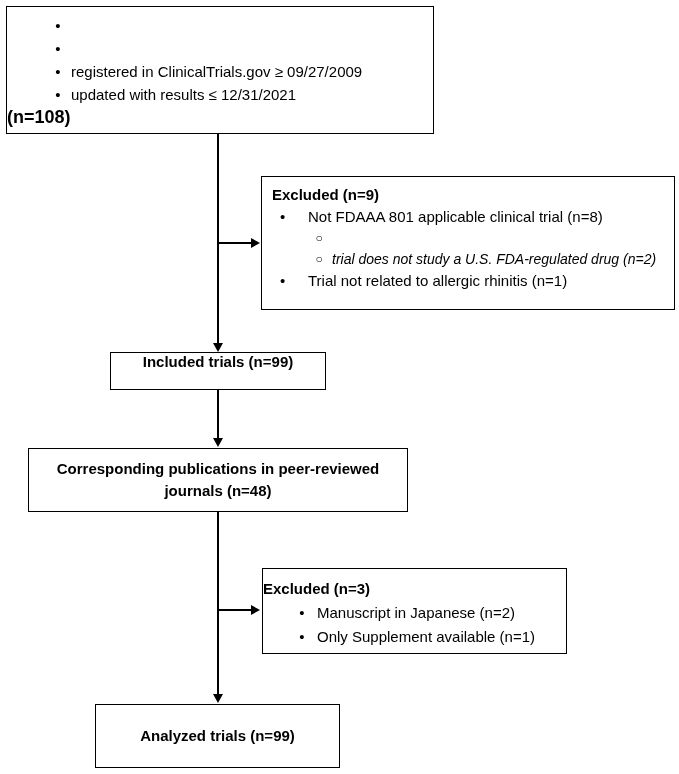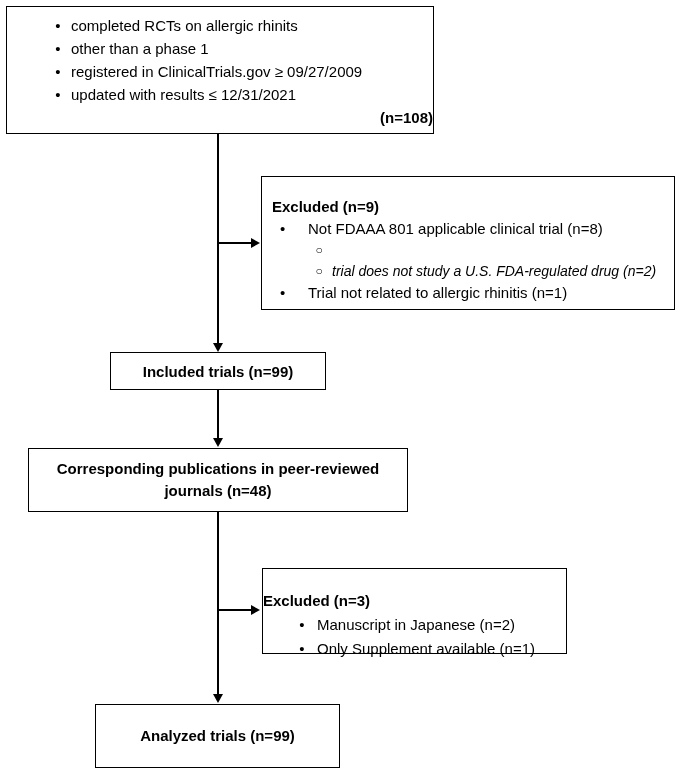--- a/index.html
+++ b/index.html
@@ -27,33 +27,33 @@
     background: #fff;
     border: 1.5px solid #000;
   }
 
   
   .box-criteria { left: 6px; top: 6px; width: 428px; height: 128px; padding-top: 7px; }
   .bullet-row { display: flex; font-size: 15px; line-height: 23px; }
   .box-criteria .bullet-row { padding-left: 38px; }
   .bullet-glyph { flex: 0 0 28px; width: 28px; text-align: left; }
   .box-criteria .bullet-glyph { text-align: center; flex-basis: 26px; width: 26px; }
-  .n-label { text-align: right; font-weight: bold; font-size: 15px; line-height: 23px; }
+  .n-label { text-align: left; font-weight: bold; font-size: 18px; line-height: 23px; }
 
   
   .box-excluded-trials { left: 261px; top: 176px; width: 414px; height: 134px; padding: 7px 6px 6px 10px; }
-  .ex-title { font-weight: bold; font-size: 15px; line-height: 22px; margin-top: 12px; }
+  .ex-title { font-weight: bold; font-size: 15px; line-height: 22px; }
   .box-excluded-trials .bullet-row { line-height: 22px; padding-left: 8px; }
   .sub-row { display: flex; font-size: 14px; line-height: 21px; font-style: italic; padding-left: 34px; }
   .sub-glyph { flex: 0 0 26px; width: 26px; text-align: center; font-style: normal; font-size: 12px; line-height: 21px; }
 
   
   .box-included {
     left: 110px; top: 352px; width: 216px; height: 38px;
-    display: flex; align-items: center; justify-content: center;
+    display: flex; justify-content: center;
     font-weight: bold; font-size: 15px;
   }
   .box-publications {
     left: 28px; top: 448px; width: 380px; height: 64px;
     display: flex; flex-direction: column; justify-content: center;
     font-weight: bold; font-size: 15px; line-height: 22px; text-align: center;
   }
   .box-analyzed {
     left: 95px; top: 704px; width: 245px; height: 64px;
     display: flex; flex-direction: column; align-items: center; justify-content: center;
@@ -85,25 +85,23 @@
     <line x1="218" y1="512" x2="218" y2="696" stroke="#000" stroke-width="2"></line>
     <polygon points="213,694 223,694 218,703" fill="#000"></polygon>
 
     <line x1="218" y1="610" x2="252" y2="610" stroke="#000" stroke-width="2"></line>
     <polygon points="251,605 251,615 260,610" fill="#000"></polygon>
   </svg>
 
   <div class="box box-criteria">
     <div class="bullet-row">
       <span class="bullet-glyph">•</span>
-      <span>completed RCTs on allergic rhinits</span>
     </div>
     <div class="bullet-row">
       <span class="bullet-glyph">•</span>
-      <span>other than a phase 1</span>
     </div>
     <div class="bullet-row">
       <span class="bullet-glyph">•</span>
       <span>registered in ClinicalTrials.gov ≥ 09/27/2009</span>
     </div>
     <div class="bullet-row">
       <span class="bullet-glyph">•</span>
       <span>updated with results ≤ 12/31/2021</span>
     </div>
     <div class="n-label">(n=108)</div>

